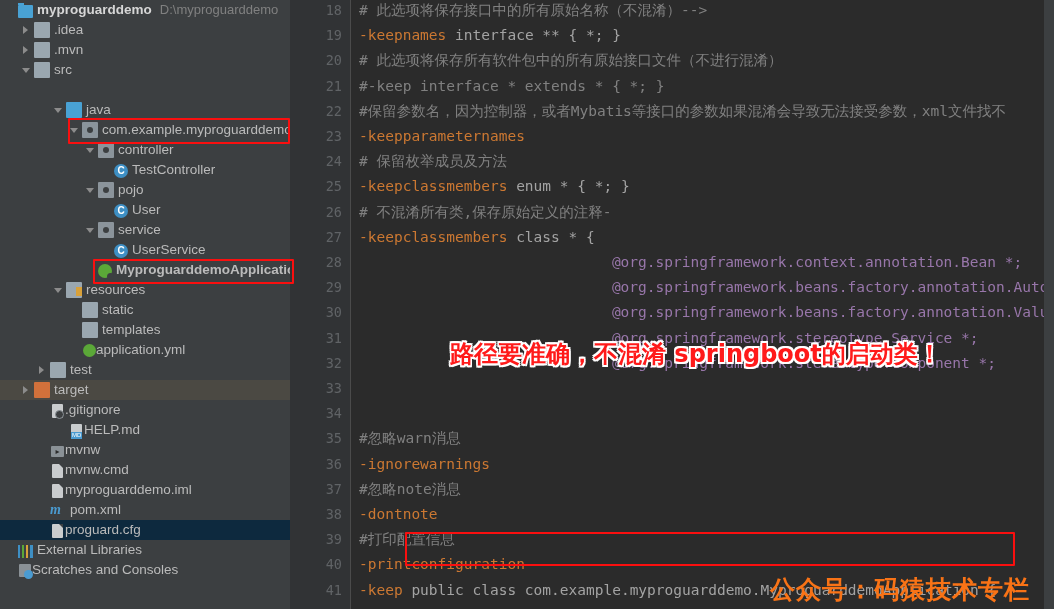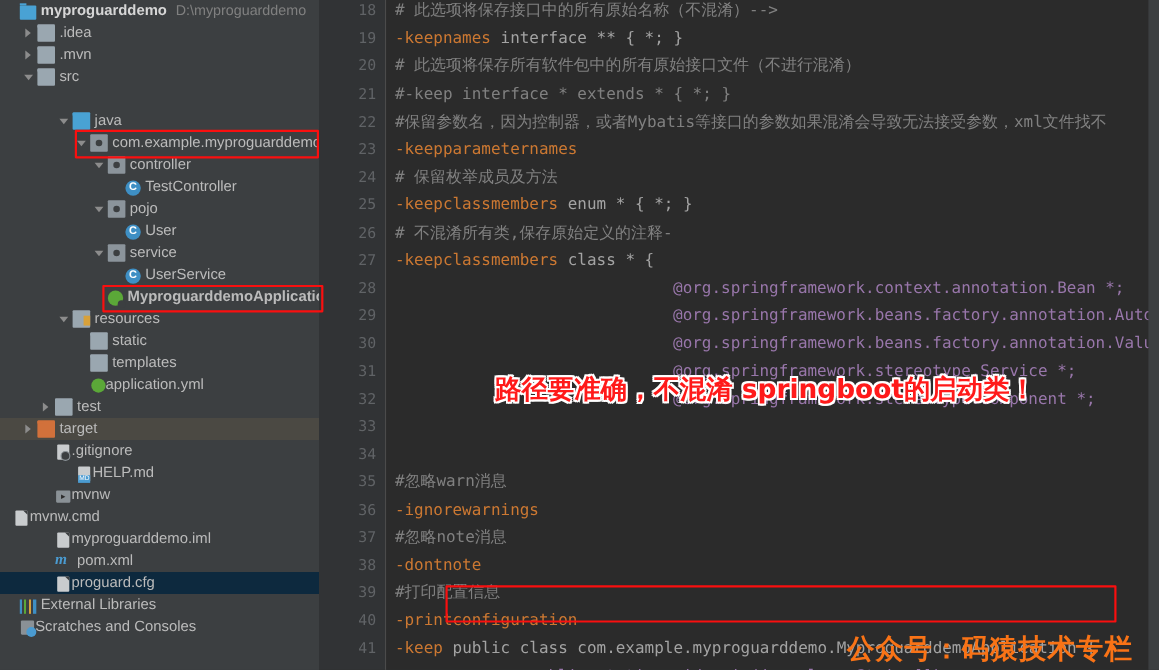--- a/index.html
+++ b/index.html
@@ -224,21 +224,21 @@
       <div class="tree-row" style="position: absolute; left: 0px; right: 0px; top: 420px; padding-left: 57px;">
         <span class="arrow none"></span>
         <span class="ico ic-md"></span>
         <span class="lbl">HELP.md</span>
       </div>
       <div class="tree-row" style="position: absolute; left: 0px; right: 0px; top: 440px; padding-left: 38px;">
         <span class="arrow none"></span>
         <span class="ico ic-sh">▸</span>
         <span class="lbl">mvnw</span>
       </div>
-      <div class="tree-row" style="position: absolute; left: 0px; right: 0px; top: 460px; ">
+      <div class="tree-row" style="position: absolute; left: 0px; right: 0px; top: 460px; padding-left: 38px;">
         <span class="arrow none"></span>
         <span class="ico ic-file"></span>
         <span class="lbl">mvnw.cmd</span>
       </div>
       <div class="tree-row" style="position: absolute; left: 0px; right: 0px; top: 480px; padding-left: 38px;">
         <span class="arrow none"></span>
         <span class="ico ic-file"></span>
         <span class="lbl">myproguarddemo.iml</span>
       </div>
       <div class="tree-row" style="position: absolute; left: 0px; right: 0px; top: 500px; padding-left: 38px;">

